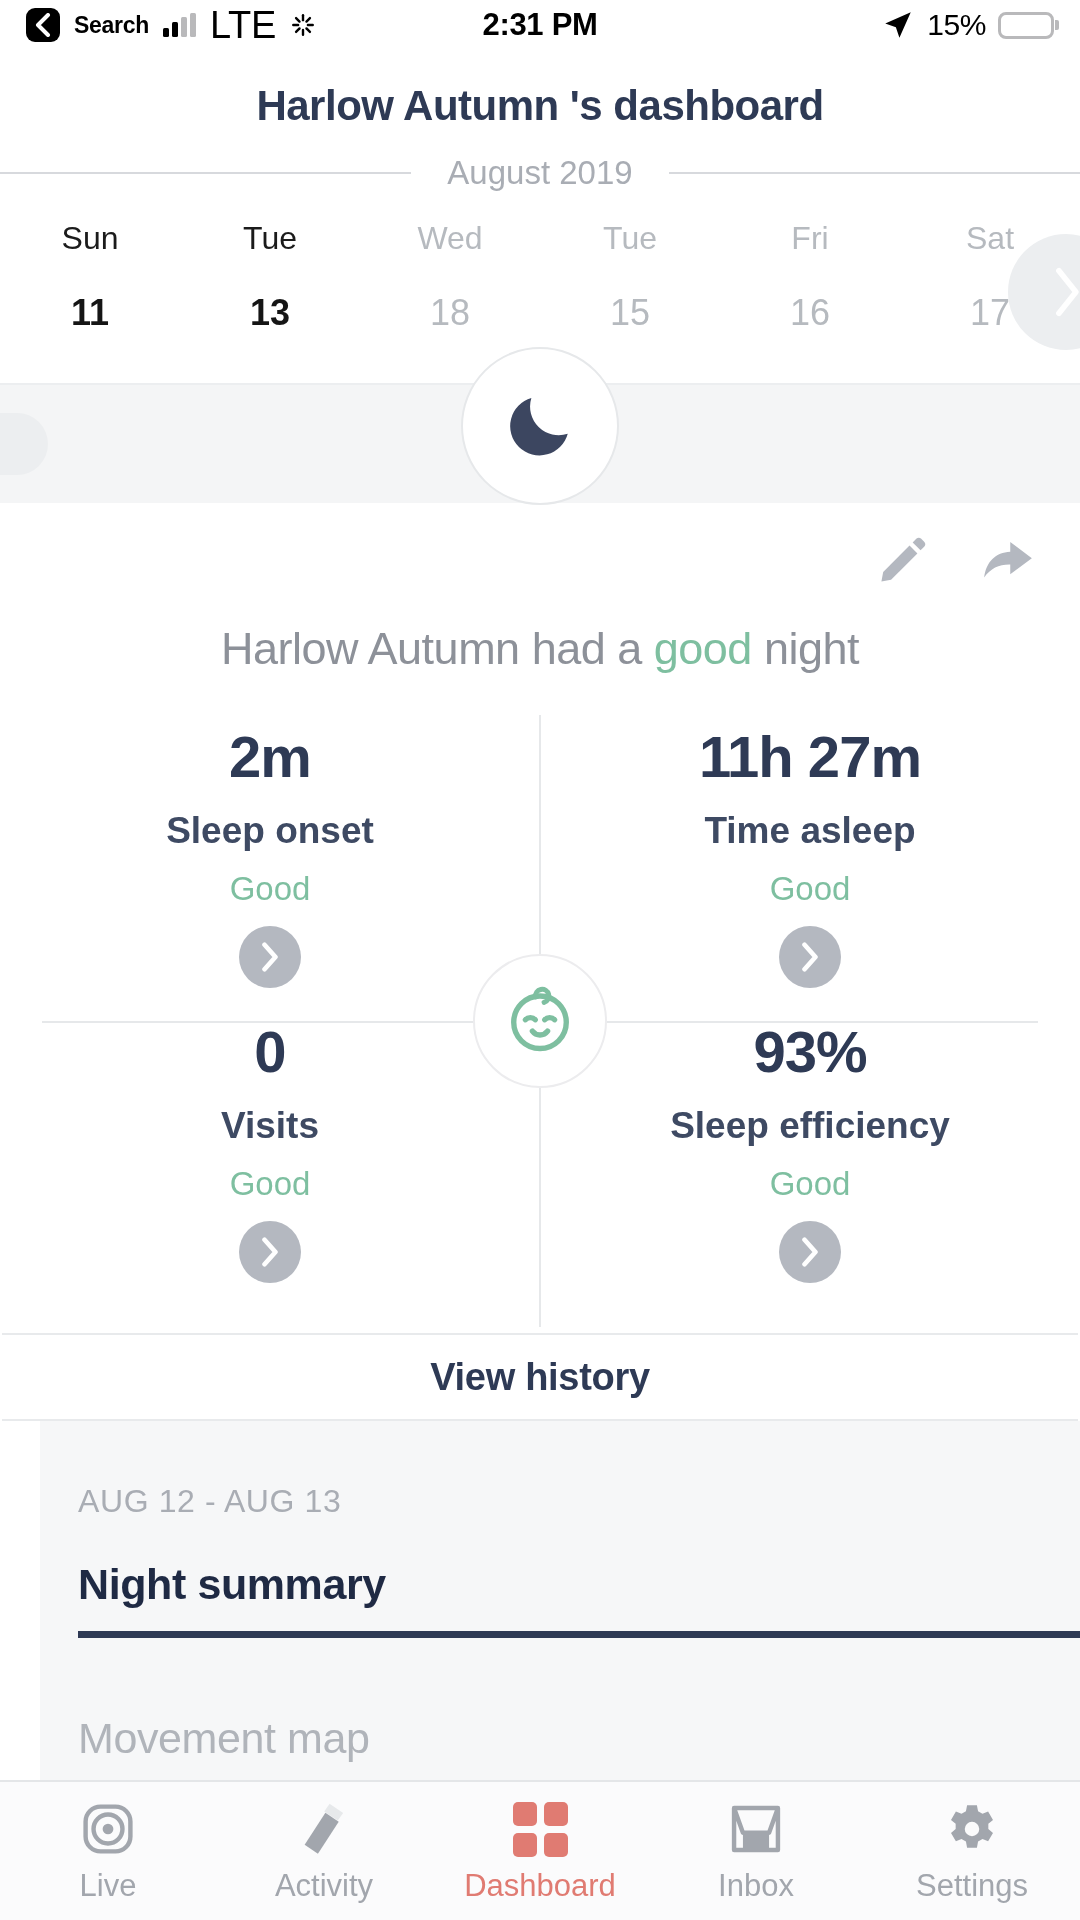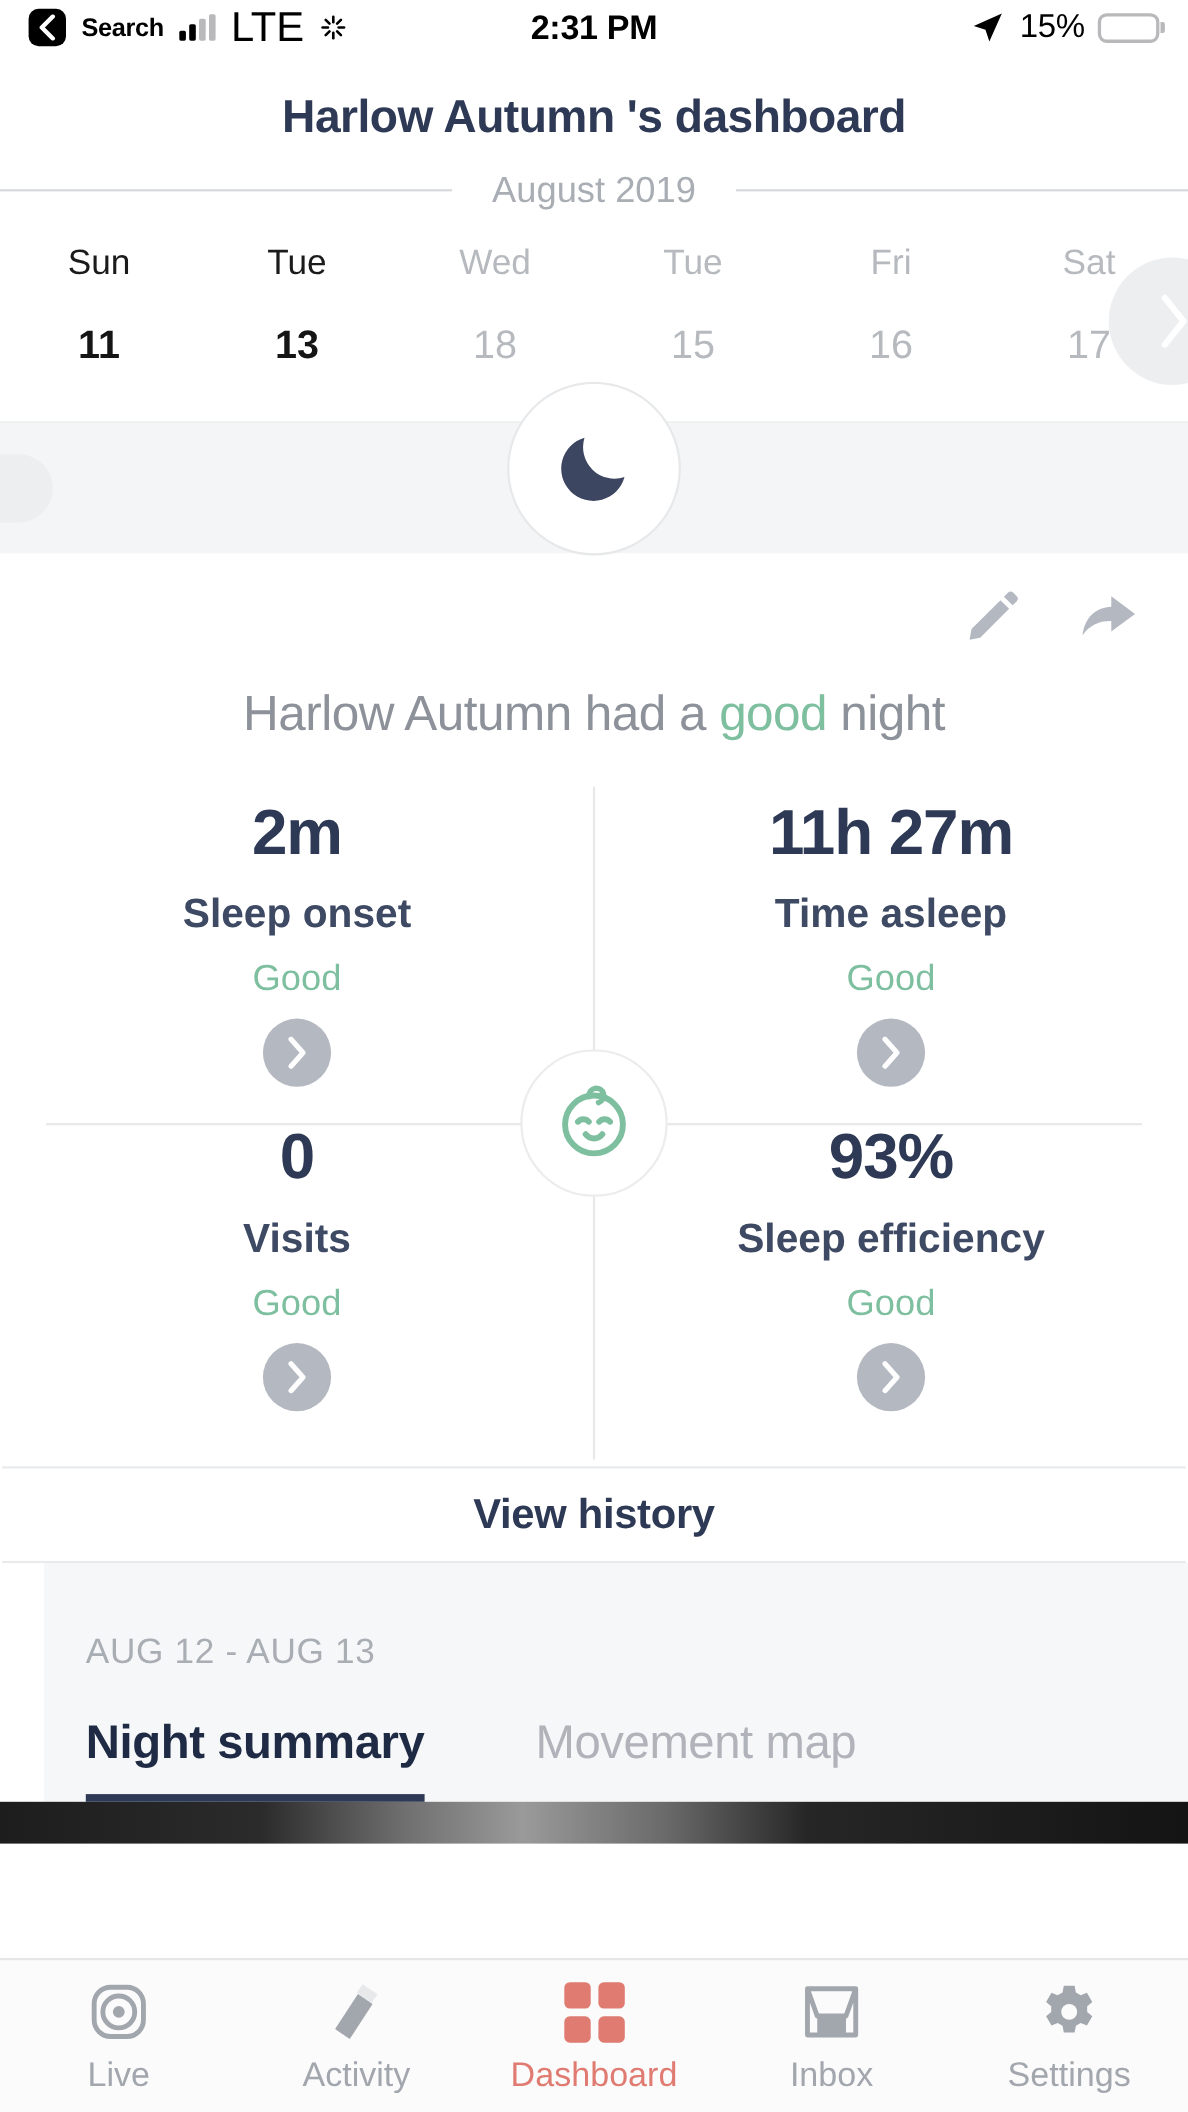--- a/index.html
+++ b/index.html
@@ -144,21 +144,21 @@
     display:flex; align-items:center; justify-content:center;
     font-size:38px; font-weight:700; color:#2e3a55; letter-spacing:-0.3px;
   }
 
   
   .panel { background:#f6f7f8; padding:62px 0 0;margin-left:40px; }
   .panel .range {
     font-size:32px; color:#a9adb4; letter-spacing:0.6px;
     padding:0 0 40px 38px;
   }
-  .tabs { display:flex; padding:0 0 0 38px; gap:101px; }
+  .tabs { display:flex; padding:0 0 0 38px; gap:76px;flex-direction:column; }
   .tab { font-size:43px; color:#b0b4ba; font-weight:400; letter-spacing:-0.4px; padding-bottom:22px; }
   .tab.active { color:#1f2a44; font-weight:700; border-bottom:7px solid #2e3a55; }
 
   
   .photo {
     height:38px; width:100%;
     background:linear-gradient(90deg,#1d1d1d 0%,#2b2b2b 22%,#6f6f6f 34%,#9a9a9a 44%,#6a6a6a 56%,#262626 68%,#141414 100%);
   }
 
   

